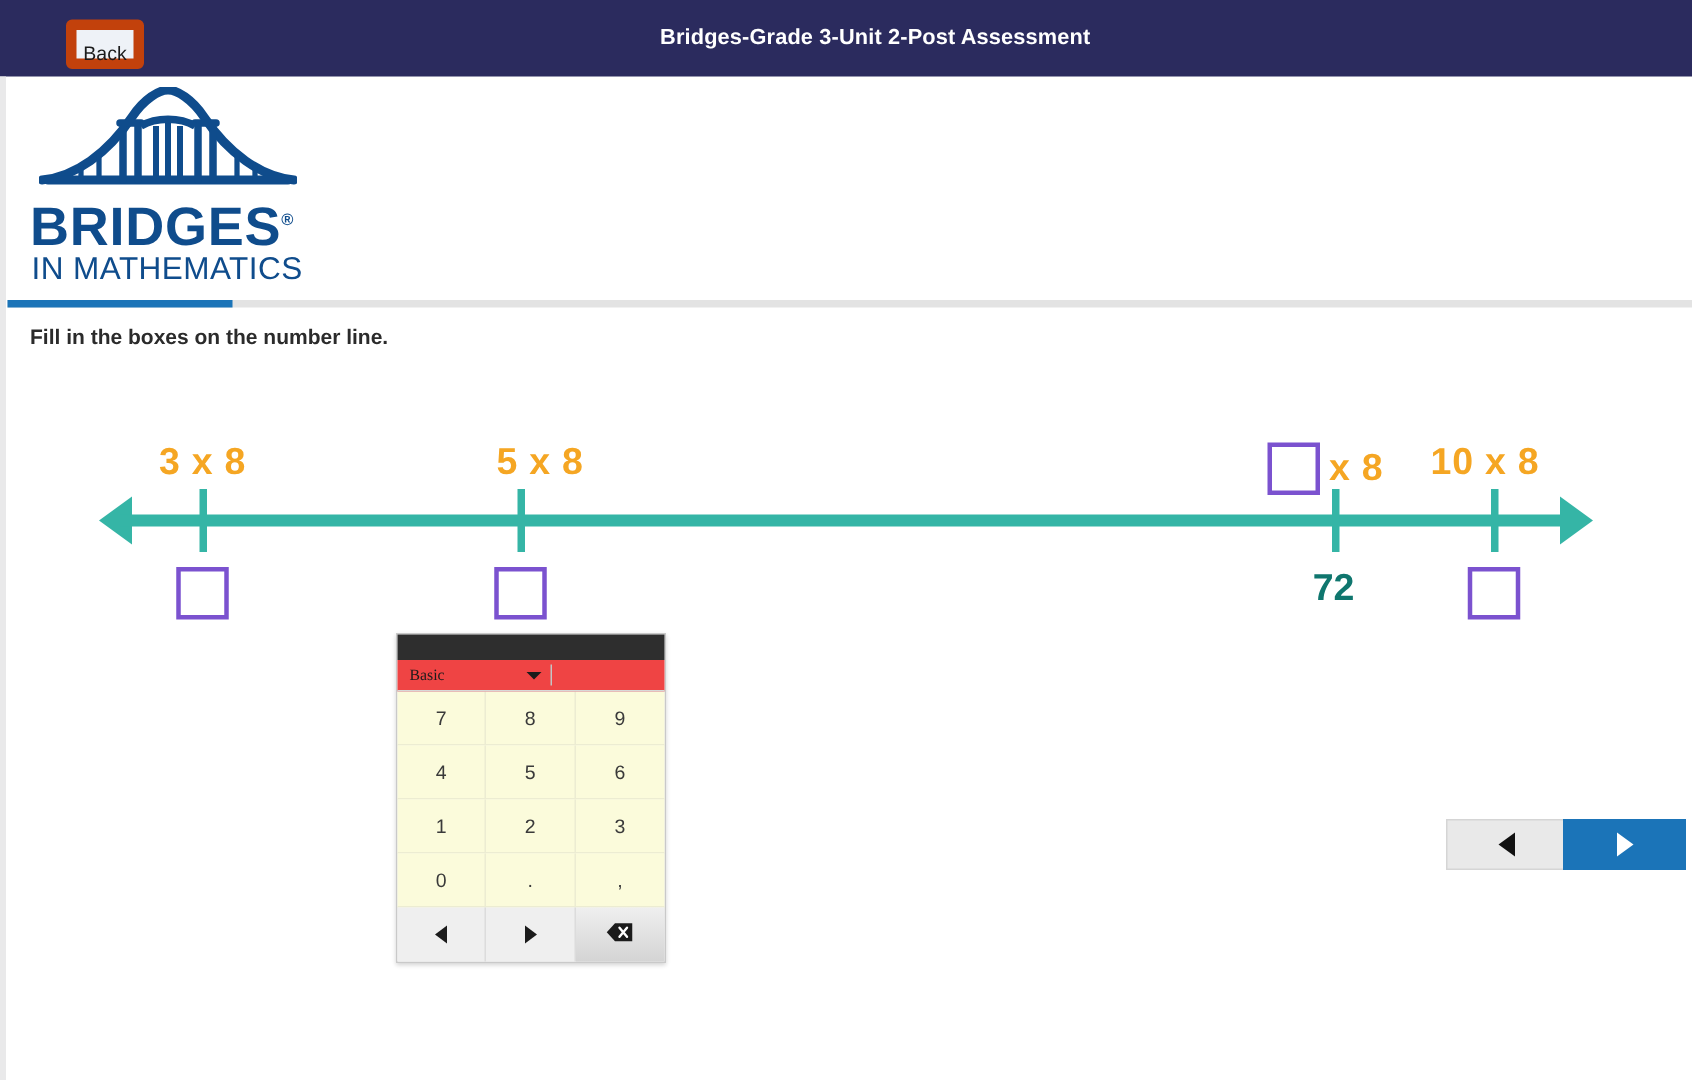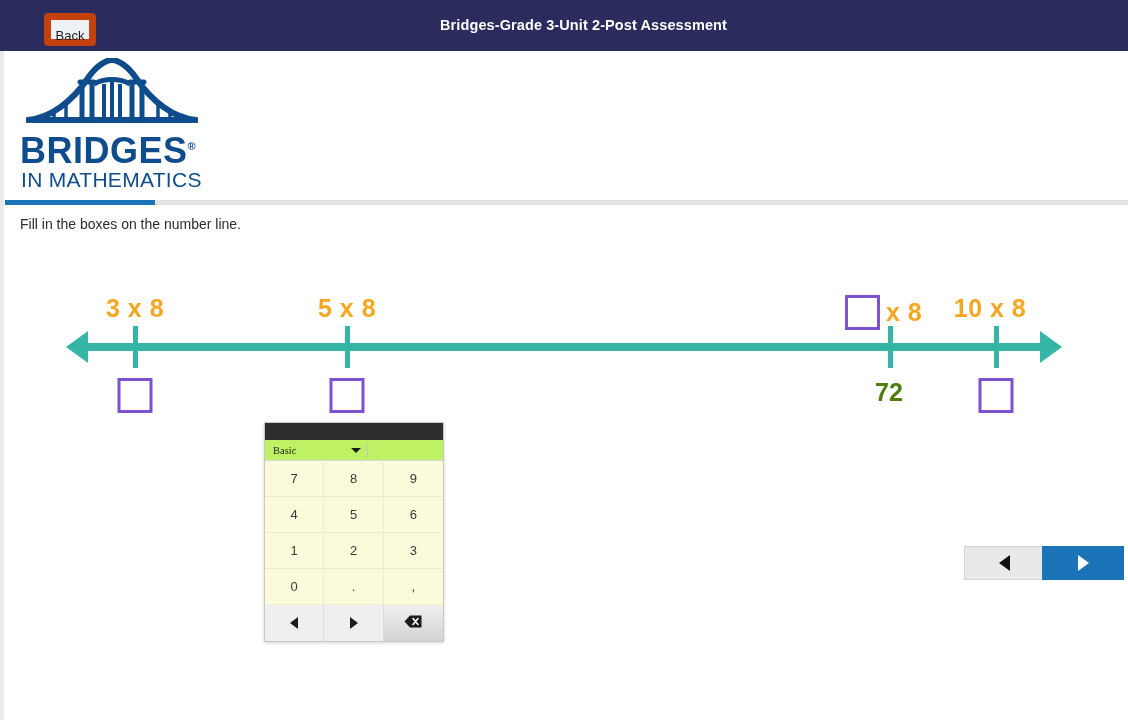--- a/index.html
+++ b/index.html
@@ -104,20 +104,21 @@
     width: 150px; height: 5px;
     background: #1b74b8;
   }
 
   
   #prompt-text {
     position: absolute;
     left: 20px; top: 216px;
     color: #2b2b2b;
     font-size: 14px;
+    font-weight: bold;
   }
 
   
   #numberline-area {
     position: absolute;
     left: 0; top: 270px;
     width: 940px; height: 160px;
   }
   #nl-shaft {
     position: absolute;
@@ -153,21 +154,21 @@
     color: #f5a623;
     font-size: 25px;
     font-weight: bold;
     white-space: nowrap;
     transform: translateX(-50%);
     letter-spacing: 0.5px;
   }
   .nl-value-below {
     position: absolute;
     top: 108px;
-    color: #4d7c0f;
+    color: #0f766e;
     font-size: 25px;
     font-weight: bold;
     white-space: nowrap;
     transform: translateX(-50%);
   }
   .nl-box {
     position: absolute;
     width: 35px; height: 35px;
     border: 3px solid #7b52cf;
     background: #ffffff;
@@ -210,21 +211,21 @@
     background: #ffffff;
     border: 1px solid #c9c9c9;
     box-shadow: 0 1px 3px rgba(0,0,0,0.18);
   }
   #keypad-titlebar {
     height: 17px;
     background: #2e2e2e;
   }
   #keypad-modebar {
     height: 21px;
-    background: #bef264;
+    background: #ef4444;
     border-bottom: 1px solid #d8d8d8;
     display: flex;
     align-items: center;
     position: relative;
   }
   #keypad-mode-select {
     display: flex;
     align-items: center;
     width: 102px;
     height: 21px;
@@ -364,21 +365,21 @@
 
     <div id="nl-arrow-left" class="nl-arrow"></div>
     <div id="nl-shaft"></div>
     <div id="nl-arrow-right" class="nl-arrow"></div>
 
     <div class="nl-tick" style="left:133px"></div>
     <div class="nl-label-above" style="left:135px">3 x 8</div>
     <div class="nl-box nl-box-below" style="left:135px"></div>
 
     <div class="nl-tick" style="left:345px"></div>
-    <div class="nl-label-above" style="left:347px">5 x 8</div>
+    <div class="nl-label-above" style="left:360px">5 x 8</div>
     <div class="nl-box nl-box-below" style="left:347px"></div>
 
     <div class="nl-tick" style="left:888px"></div>
     <div id="composite-label">
       <div id="composite-box"></div>
       <div id="composite-suffix">x 8</div>
     </div>
     <div class="nl-value-below" style="left:889px">72</div>
 
     <div class="nl-tick" style="left:994px"></div>

